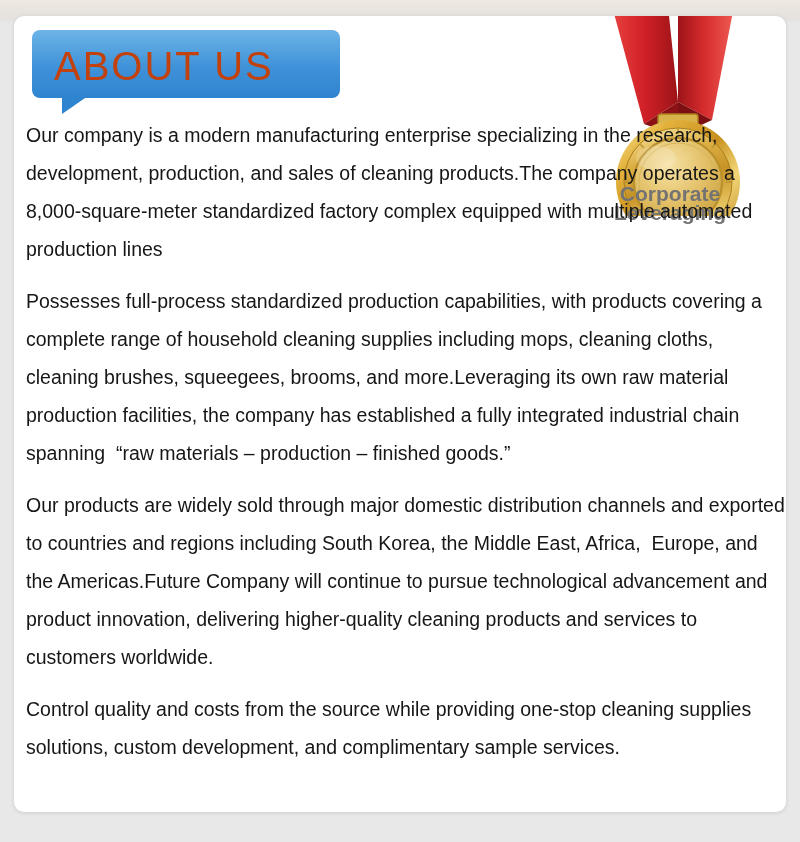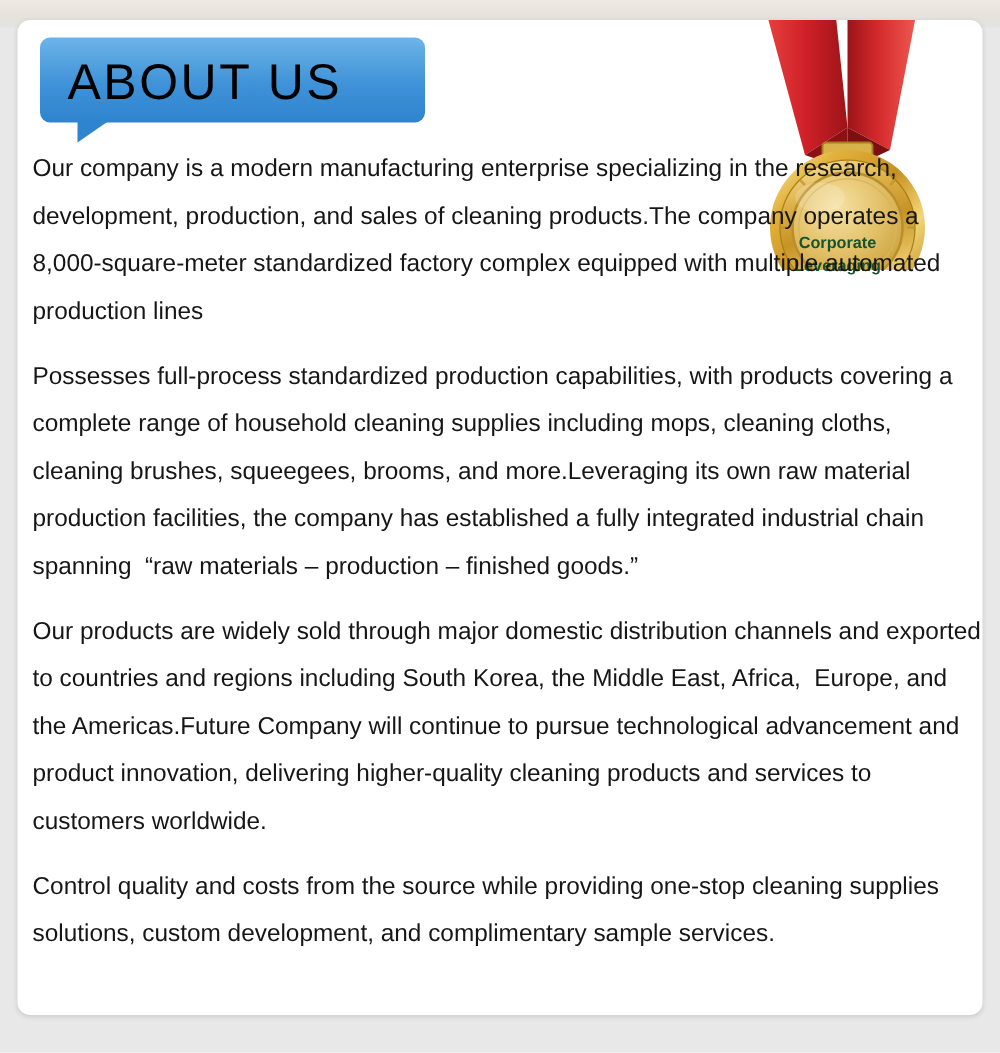--- a/index.html
+++ b/index.html
@@ -57,43 +57,43 @@
     border-right: 26px solid transparent;
     border-top: 18px solid #2f84cf;
   }
   .banner-title {
     position: absolute;
     left: 40px;
     top: 28px;
     font-size: 40px;
     line-height: 44px;
     letter-spacing: 2px;
-    color: #000000;
+    color: #c2410c;
     font-weight: 400;
     font-family: "Liberation Sans", sans-serif;
     z-index: 5;
     text-align: center;
   }
   
   .ribbon {
     position: absolute;
     right: 28px;
     top: 0;
     width: 176px;
     height: 200px;
     pointer-events: none;
   }
   .medal-label {
     position: absolute;
     left: 0;
     top: 168px;
     width: 176px;
     text-align: center;
-    color: #14532d;
-    font-size: 13px;
+    color: #737373;
+    font-size: 21px;
     font-weight: bold;
     line-height: 19px;
     font-family: "Liberation Sans", sans-serif;
   }
   .body-text {
     position: absolute;
     left: 12px;
     top: 100px;
     width: 760px;
     color: #161616;

